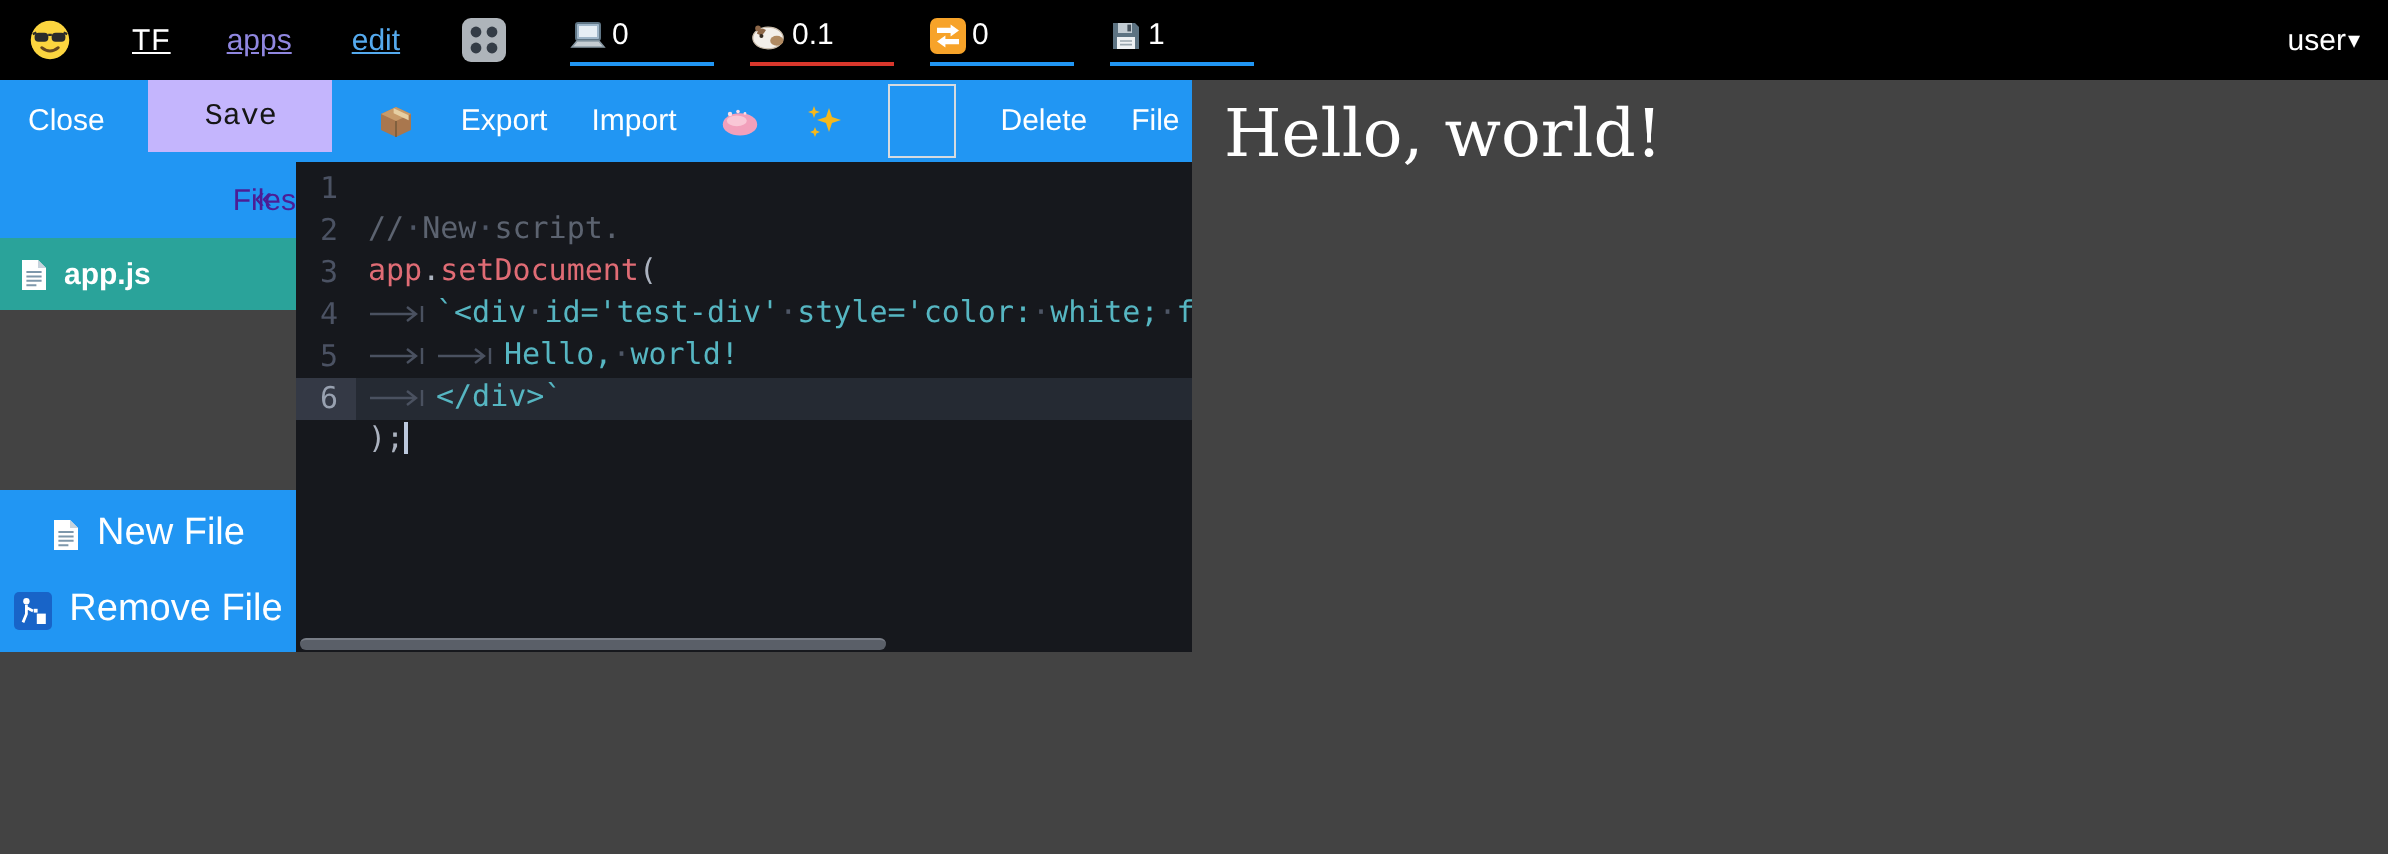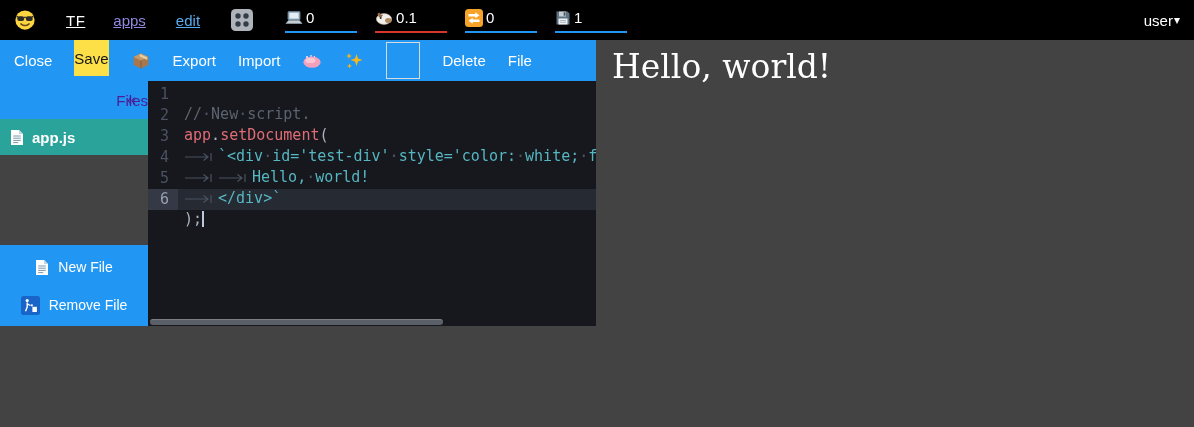--- a/index.html
+++ b/index.html
@@ -20,34 +20,34 @@
   .m-val { color:#fff; font-size:15px; }
   .user { margin-left:auto; display:flex; align-items:center; cursor:pointer; }
   .user .caret { font-size:12px; margin-left:1px; }
 
   
   .main { display:flex; height:286px; }
   .left-pane { width:596px; background:var(--page-bg); display:flex; flex-direction:column; }
 
   .toolbar { height:41px; background:var(--blue); display:flex; align-items:center; padding-left:14px; gap:22px; color:#fff; font-size:15px; flex:none; }
   .tbtn { cursor:pointer; white-space:nowrap; }
-  .tbtn.save { align-self:flex-start; height:36px; display:flex; align-items:center; padding:0 0; background:#fde047; color:#161616; }
+  .tbtn.save { align-self:flex-start; height:36px; display:flex; align-items:center; padding:0 28px; background:#c4b5fd; color:#161616;font-family:Liberation Mono, monospace; }
   .tico { display:flex; cursor:pointer; }
   .tbox { width:34px; height:37px; border:1px solid #d6dbe0; flex:none; cursor:pointer; }
 
   .pane-body { flex:1; display:flex; min-height:0; }
 
   
   .files-col { width:148px; flex:none; display:flex; flex-direction:column; }
   .files-header { height:38px; background:var(--blue); color:#4c1d95; display:flex; align-items:center; justify-content:flex-end; font-size:15px; position:relative; flex:none; }
   .collapse { position:absolute; right:12px; top:50%; transform:translateY(-50%); font-size:16px; cursor:pointer; }
   .file-item { height:36px; background:var(--teal); color:#fff; display:flex; align-items:center; padding-left:10px; gap:8px; font-weight:bold; font-size:15px; cursor:pointer; flex:none; }
   .files-spacer { flex:1; }
   .files-actions { background:var(--blue); padding:9px 0 8px; display:flex; flex-direction:column; gap:12px; flex:none; }
-  .action { display:flex; align-items:center; justify-content:center; gap:9px; height:26px; color:#fff; font-size:14px; cursor:pointer; }
+  .action { display:flex; align-items:center; justify-content:center; gap:9px; height:26px; color:#fff; font-size:19px; cursor:pointer; }
 
   
   .editor { flex:1; background:var(--editor-bg); position:relative; overflow:hidden; font-family:"DejaVu Sans Mono","Liberation Mono",monospace; font-size:15px; }
   .code-area { padding-top:3px; }
   .line { display:flex; height:21px; line-height:21px; white-space:pre; }
   .gut { width:30px; flex:none; text-align:right; padding-right:9px; color:#4b5263; user-select:none; }
   .ct { flex:1; padding-left:6px; white-space:pre; color:#abb2bf;margin-top:20px; }
   .line.active { background:#252a33; }
   .line.active .gut { background:#343945; color:#98a1b0; }
   .tk-com { color:#5c6370; }

